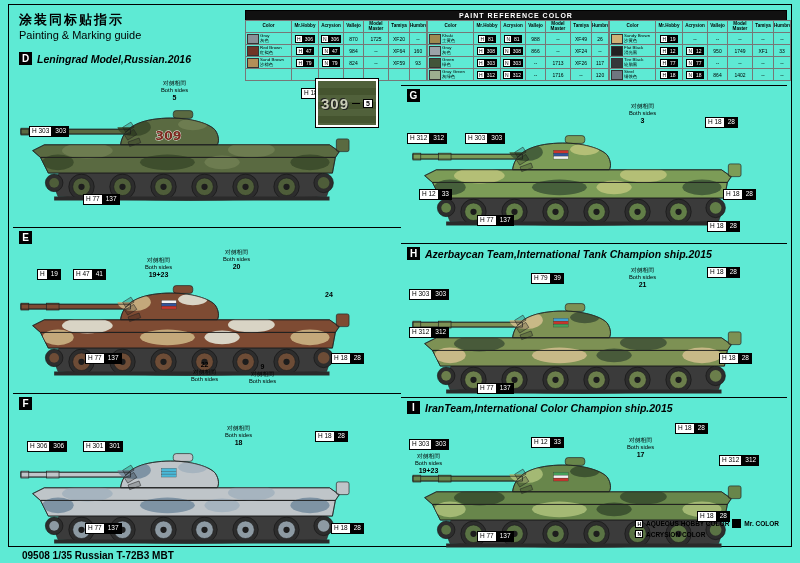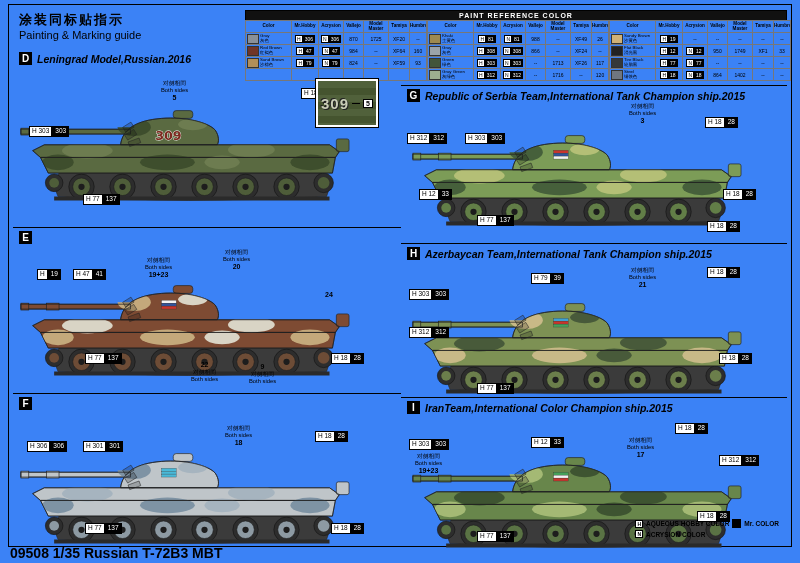--- a/index.html
+++ b/index.html
@@ -1,16 +1,16 @@
 <!DOCTYPE html>
 <html><head>
 <meta charset="utf-8">
 <style>
   html,body{margin:0;padding:0;background:#e8e8e8;}
-  .page{position:relative;width:800px;height:563px;background:#3b82f6;font-family:"Liberation Sans",sans-serif;color:#000;overflow:hidden;margin:0 auto;}
+  .page{position:relative;width:800px;height:563px;background:#5eead4;font-family:"Liberation Sans",sans-serif;color:#000;overflow:hidden;margin:0 auto;}
   .frame{position:absolute;left:8px;top:4px;right:8px;bottom:16px;border:1px solid #000;}
   
   .hdr{position:absolute;left:10px;top:6px;}
   .hdr-cn{font-size:13px;font-weight:bold;letter-spacing:2px;}
   .hdr-en{font-size:11px;}
   
   .paint-table{position:absolute;left:236px;top:5px;width:542px;}
   .pt-title{background:#111;color:#fff;font-size:7px;font-weight:bold;text-align:center;padding:1px 0;letter-spacing:1px;border:1px solid #000;border-bottom:none;}
   .pt-groups{display:flex;}
   .pt-groups table{border-collapse:collapse;table-layout:fixed;width:181px;font-size:5px;}
@@ -38,21 +38,21 @@
   
   .inset{position:absolute;width:64px;height:50px;border:1px solid #000;background:#fff;padding:2px;box-sizing:border-box;}
   .inset-bg{width:100%;height:100%;background:repeating-linear-gradient(180deg,#51613b 0 7px,#45542f 7px 14px);display:flex;align-items:center;justify-content:center;gap:3px;}
   .inset-digits{font-size:15px;font-weight:bold;color:#c9cdb6;text-shadow:1px 1px 0 #222,-1px -1px 0 #222;letter-spacing:1px;}
   .inset-line{width:8px;border-top:1px solid #000;}
   .inset-ref{background:#fff;border:1px solid #000;font-size:7px;padding:0 2px;font-weight:bold;}
   
   .legend{position:absolute;right:12px;bottom:8px;font-size:6.5px;font-weight:bold;}
   .leg-row{display:flex;align-items:center;gap:3px;margin-top:2px;}
   .leg-sq{display:inline-block;width:7px;height:7px;background:#000;border:1px solid #000;}
-  .footer{position:absolute;left:10px;bottom:2px;font-size:14px;font-weight:bold;}
+  .footer{position:absolute;left:22px;bottom:2px;font-size:10px;font-weight:bold;}
 </style>
 </head>
 <body>
 
 <div class="page">
   <div class="frame">
 
     <div class="hdr">
       <div class="hdr-cn">涂装同标贴指示</div>
       <div class="hdr-en">Painting &amp; Marking guide</div>
@@ -602,21 +602,20 @@
             <div class="note" style="left: 212px; top: 14px;">
               <div>对侧相同</div>
               <div>Both sides</div>
               <div class="nn">18</div>
             </div>
           </div>
         </div>
         <div class="section rule" style="left: 392px; top: 80px; width: 386px; height: 156px;">
           <div class="sec-head">
             <span class="sec-letter">G</span>
-            <span class="sec-title">Republic of Serbia Team,International Tank Champion ship.2015</span>
           </div>
           <div class="tank-area">
             <div class="tank-svg" style="left: 10px; top: 16px; width: 332px; height: 118px;"><svg viewBox="0 0 340 122" xmlns="http://www.w3.org/2000/svg">
     <defs>
                   <clipPath id="clip-G">
       <rect x="0" y="34" width="116" height="9"></rect>
                     <path d="M104,52 C106,36 120,27 146,25 C170,23 194,29 201,37 C205,43 205,49 203,52 Z"></path>
                     <path d="M26,52 L318,52 L328,59 L324,65 L22,65 L14,58 Z"></path>
                     <path d="M22,65 L324,65 L321,81 L30,81 Z"></path>
     </clipPath>

